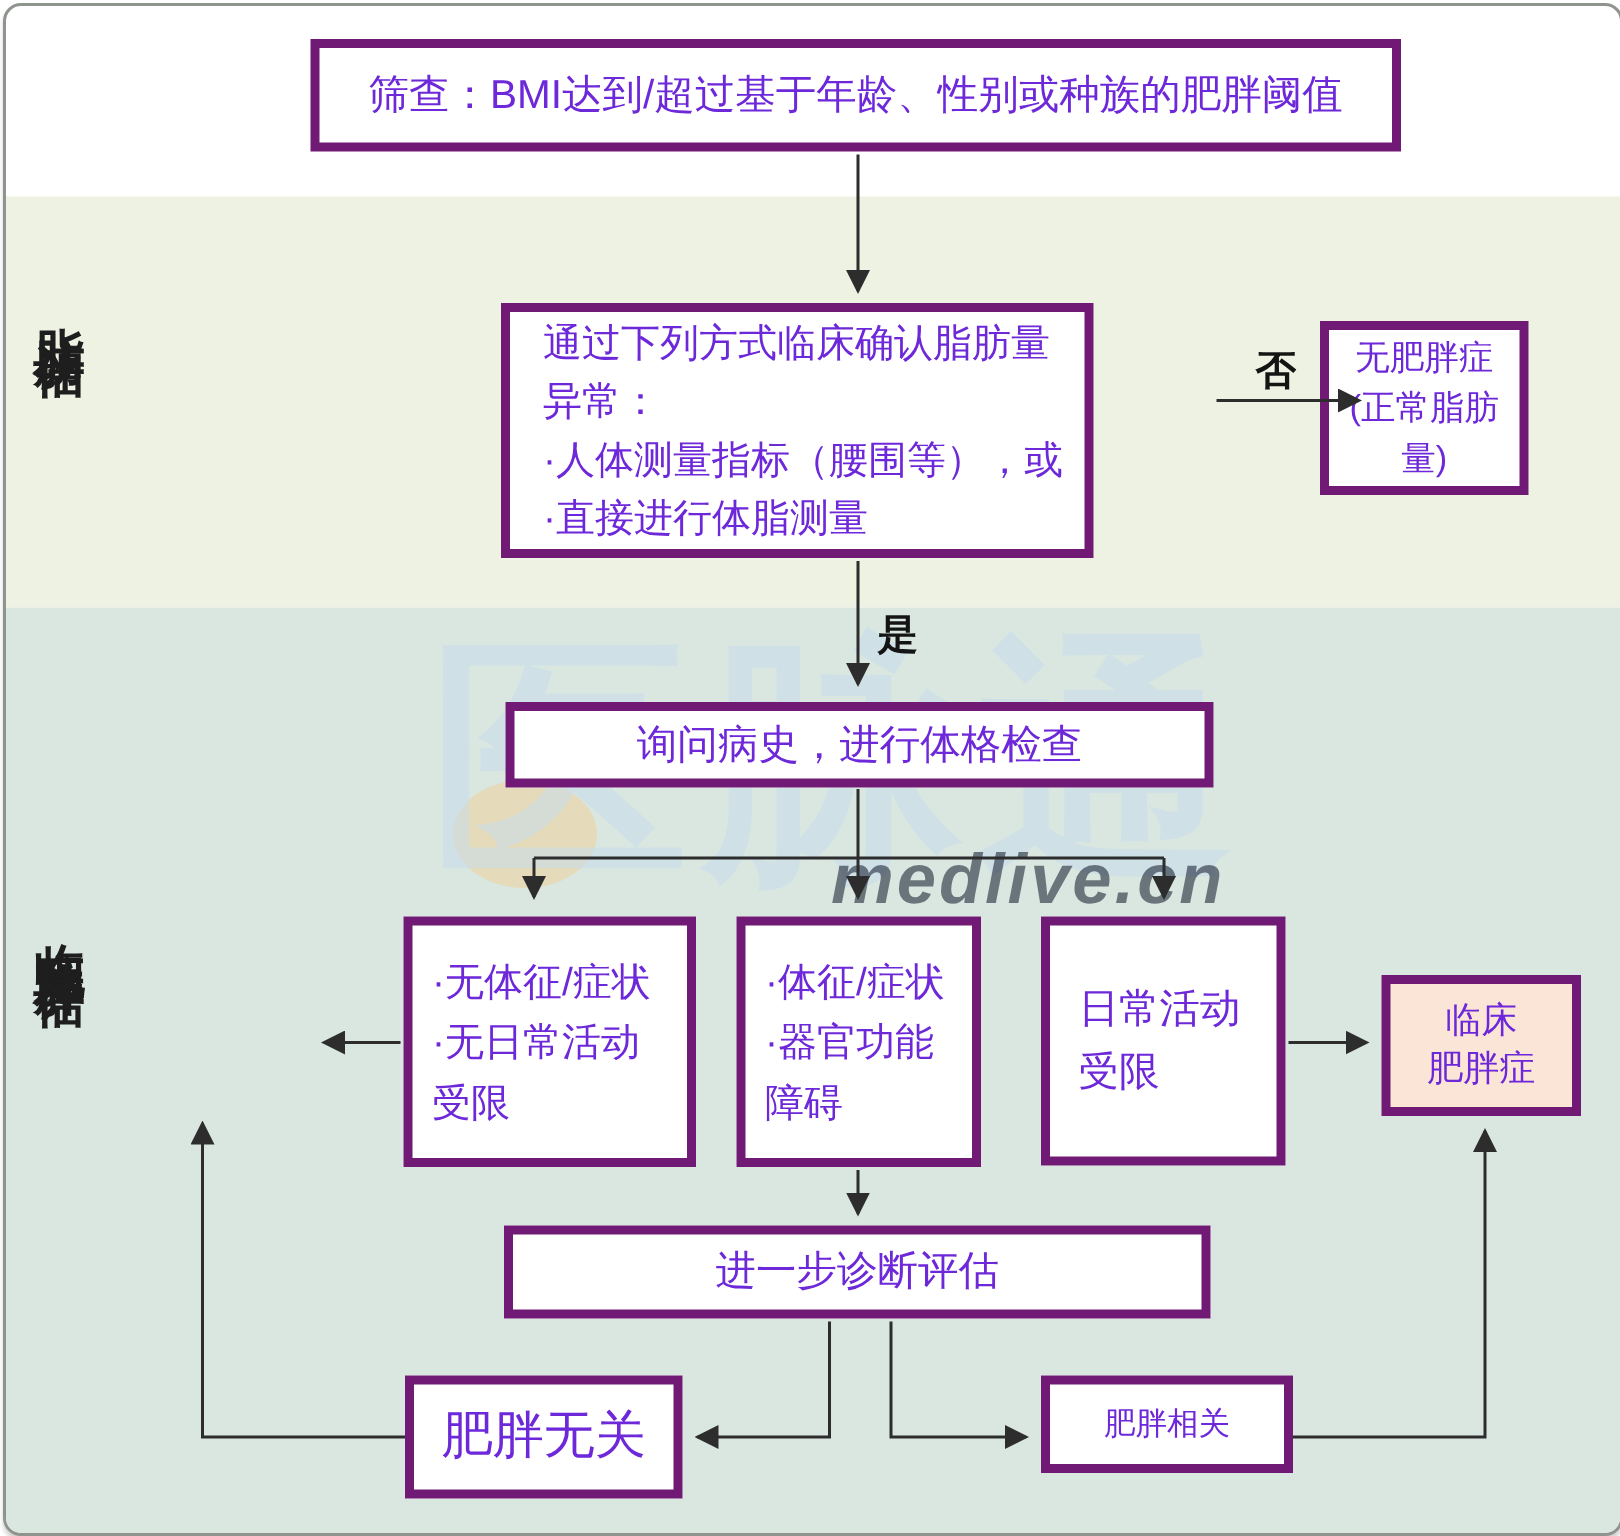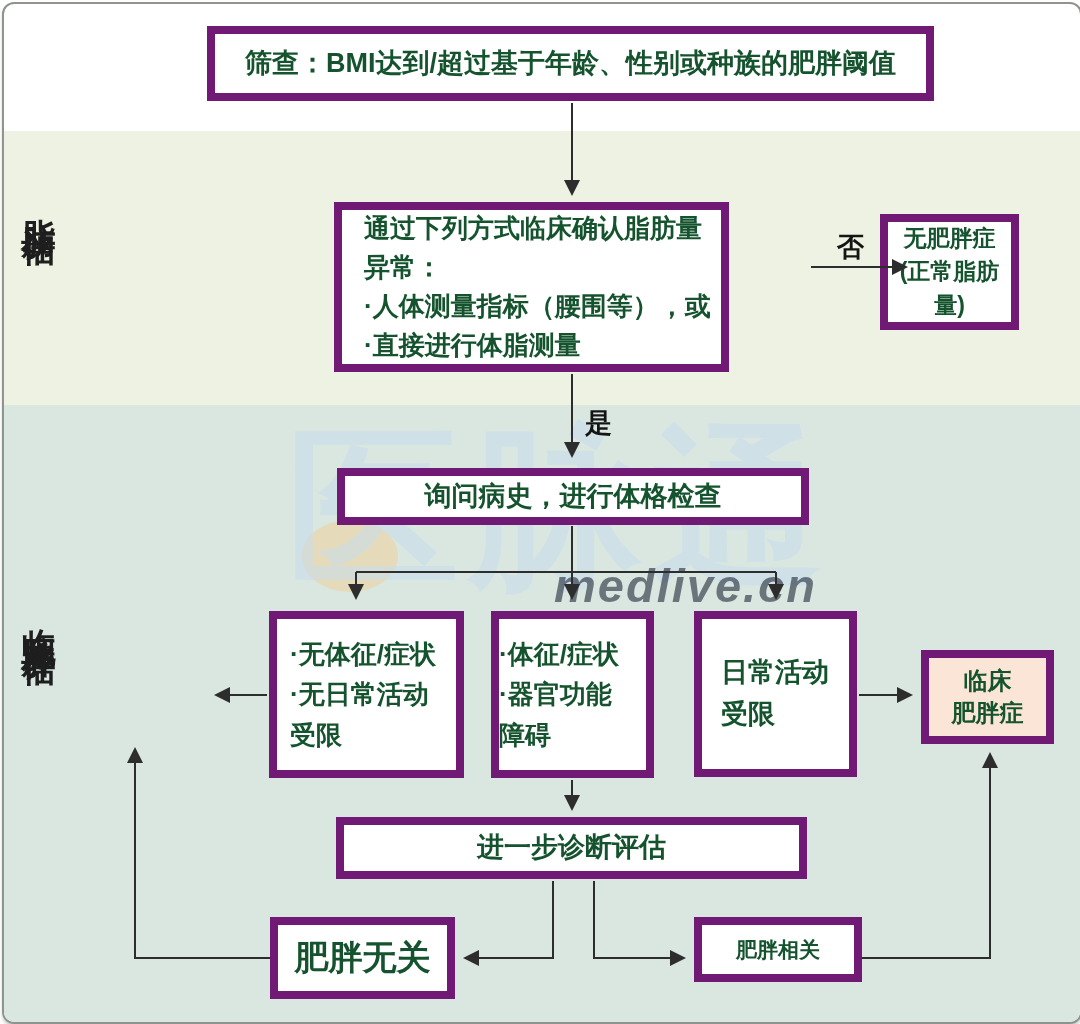--- a/index.html
+++ b/index.html
@@ -25,34 +25,34 @@
   }
   #watermark-url{
     position:absolute;left:550px;top:554px;z-index:1;
     font-size:47px;font-weight:700;font-style:italic;
     color:#0f172a;opacity:.55;letter-spacing:2px;
   }
 
   
   .node{
     position:absolute;z-index:3;box-sizing:border-box;
-    background:#fff;border:8px solid #701a75;
+    background:#fff;border:6px solid #701a75;
     display:flex;align-items:center;justify-content:center;
-    text-align:center;font-weight:700;color:#14532d;
+    text-align:center;font-weight:400;color:#6d28d9;
     white-space:pre-line;line-height:1.4;
   }
   #node-screening{left:203px;top:22px;width:727px;height:75px;font-size:27px;}
   #node-confirm{left:330px;top:198px;width:395px;height:170px;font-size:26px;
     justify-content:flex-start;text-align:left;padding:0 8px 0 22px;line-height:1.5;}
   #node-no-obesity{left:876px;top:210px;width:139px;height:116px;font-size:23px;line-height:1.45;}
   #node-history{left:333px;top:464px;width:472px;height:57px;font-size:27px;}
   #node-no-signs{left:265px;top:607px;width:195px;height:167px;font-size:26px;
     justify-content:flex-start;text-align:left;padding-left:13px;line-height:1.55;}
   #node-signs{left:487px;top:607px;width:163px;height:167px;font-size:26px;
-    justify-content:flex-start;text-align:left;line-height:1.55;}
+    justify-content:flex-start;text-align:left;padding-left:13px;line-height:1.55;}
   #node-daily-limited{left:690px;top:607px;width:163px;height:166px;font-size:27px;
     justify-content:flex-start;text-align:left;padding-left:19px;line-height:1.55;}
   #node-pre-obesity{left:65px;top:645px;width:137px;height:88px;background:#ddecf5;
     font-size:24px;line-height:1.35;}
   #node-obesity{left:917px;top:646px;width:133px;height:94px;background:#fbe5d6;
     font-size:24px;line-height:1.35;}
   #node-further{left:332px;top:813px;width:471px;height:62px;font-size:27px;}
   #node-unrelated{left:266px;top:913px;width:185px;height:82px;font-size:34px;}
   #node-related{left:690px;top:913px;width:168px;height:65px;font-size:21px;}
 

